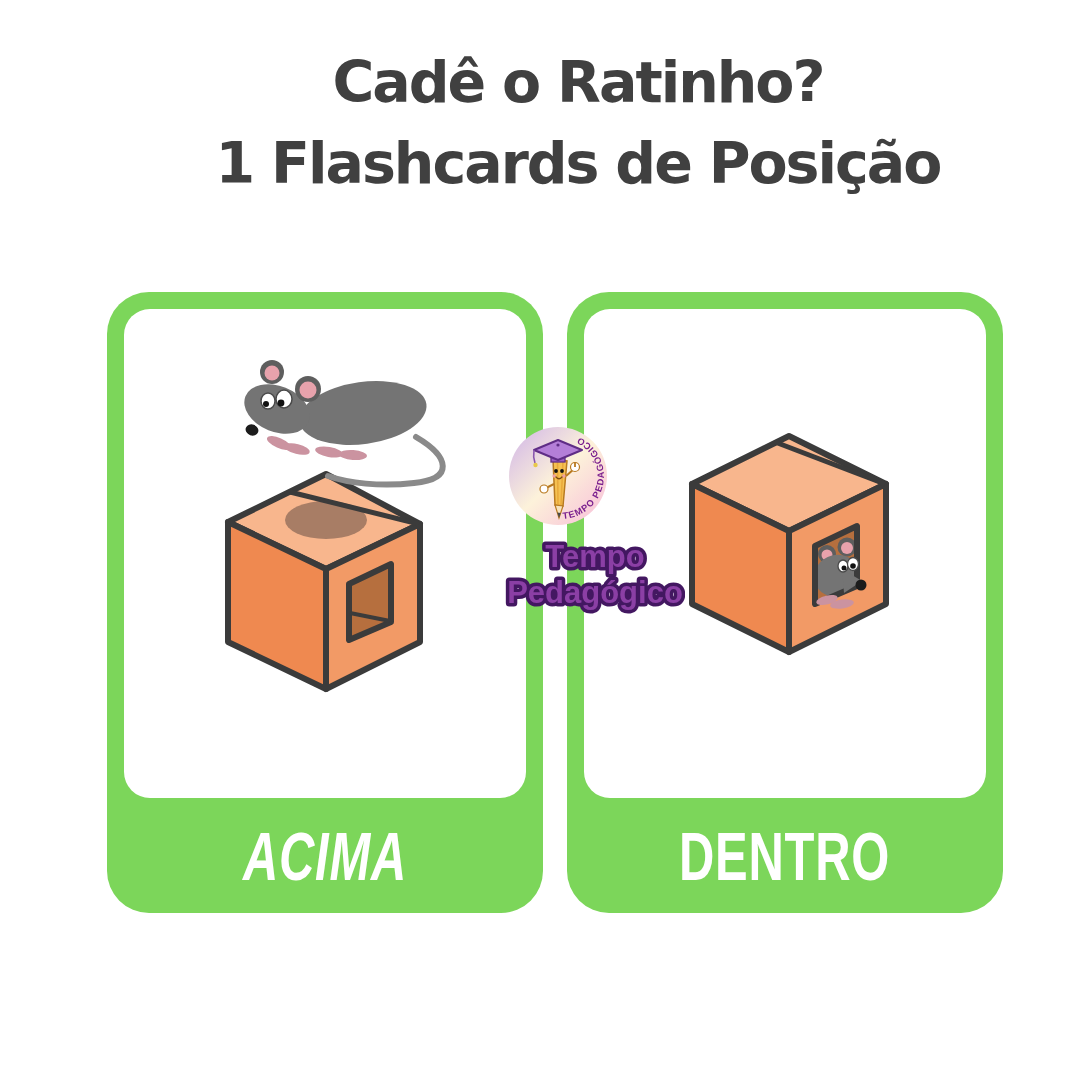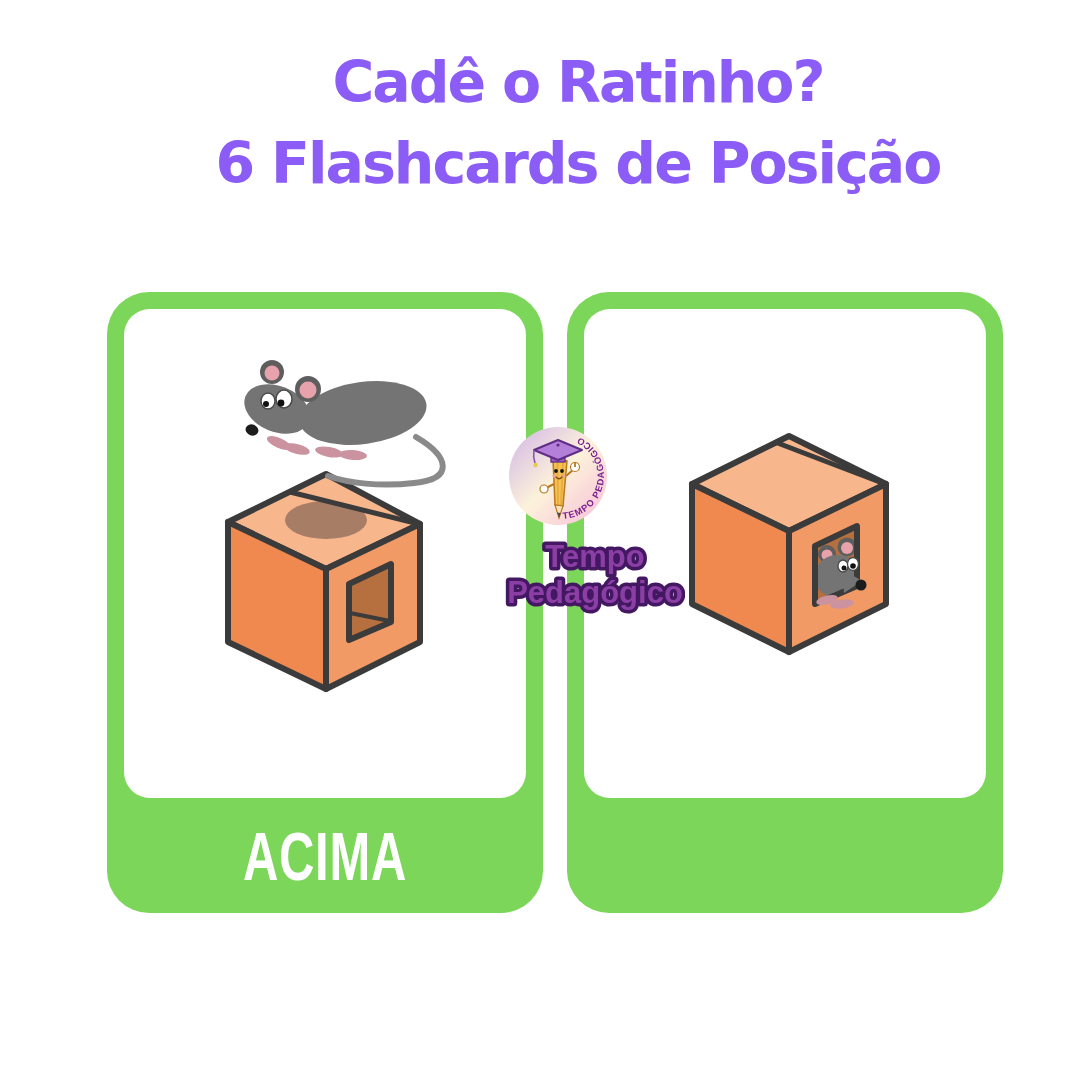--- a/index.html
+++ b/index.html
@@ -3,31 +3,31 @@
 <meta charset="utf-8">
 <style>
   html,body { margin:0; padding:0; background:#ffffff; }
   .page {
     position:relative; width:1080px; height:1080px; background:#ffffff;
     overflow:hidden; font-family:"DejaVu Sans", sans-serif;
   }
   
   .title {
     position:absolute; left:76px; top:42px; width:1004px; margin:0;
-    text-align:center; color:#8b5cf6; font-weight:bold;
+    text-align:center; color:#404040; font-weight:bold;
     font-size:57px; line-height:81px; letter-spacing:-2px;
     font-family:"DejaVu Sans", sans-serif;
   }
   .title .t-line { display:block; }
   
   .card {
     position:absolute; top:292px; width:436px; height:621px;
     background:#7CD65A; border-radius:42px;
   }
-  .card-left  { left:107px; }
+  .card-left  { left:107px;font-style:italic; }
   .card-right { left:567px; }
   .card-inner {
     position:absolute; left:17px; top:17px; width:402px; height:489px;
     background:#ffffff; border-radius:26px; overflow:hidden;
   }
   .card-inner svg { display:block; width:402px; height:489px; }
   .card-label {
     position:absolute; left:0; top:506px; width:100%; height:115px;
     display:flex; align-items:center; justify-content:center;
   }
@@ -40,21 +40,21 @@
   .logo-name   { position:absolute; left:468px; top:530px; width:180px; height:92px; z-index:5;margin-left:37px; }
   .logo-badge svg, .logo-name svg { display:block; width:100%; height:100%; }
 </style>
 </head>
 <body>
 
 <div class="page">
 
   <h1 class="title">
     <span class="t-line">Cadê o Ratinho?</span>
-    <span class="t-line">6 Flashcards de Posição</span>
+    <span class="t-line">1 Flashcards de Posição</span>
   </h1>
 
   <div class="card card-left">
     <div class="card-inner">
       <svg viewBox="0 0 402 489">
 
         <g stroke="#3B3B3B" stroke-width="6" stroke-linejoin="round">
           <polygon points="202,165 296,215 202,260 104,213" fill="#F8B68D"></polygon>
           <polygon points="104,213 202,260 202,380 104,333" fill="#EF8950"></polygon>
           <polygon points="202,260 296,215 296,333 202,380" fill="#F29A66"></polygon>
@@ -129,20 +129,23 @@
           <circle cx="260" cy="259" r="2.5" fill="#111111"></circle>
           <circle cx="269" cy="257" r="2.8" fill="#111111"></circle>
           <circle cx="277" cy="276" r="5.5" fill="#1C1C1C"></circle>
         </g>
         <g fill="#CB93A0">
           <ellipse cx="243" cy="291" rx="11" ry="4.5" transform="rotate(-14 243 291)"></ellipse>
           <ellipse cx="258" cy="295" rx="12" ry="4.5" transform="rotate(-8 258 295)"></ellipse>
         </g>
       </svg>
     </div>
+    <div class="card-label">
+      <span>DENTRO</span>
+    </div>
   </div>
 
   <div class="logo-badge">
     <svg viewBox="0 0 100 100">
       <defs>
         <linearGradient id="lg" x1="0" y1="0" x2="1" y2="1">
           <stop offset="0" stop-color="#CFB3E8"></stop>
           <stop offset="0.5" stop-color="#FDF2DA"></stop>
           <stop offset="1" stop-color="#F7BCD9"></stop>
         </linearGradient>

